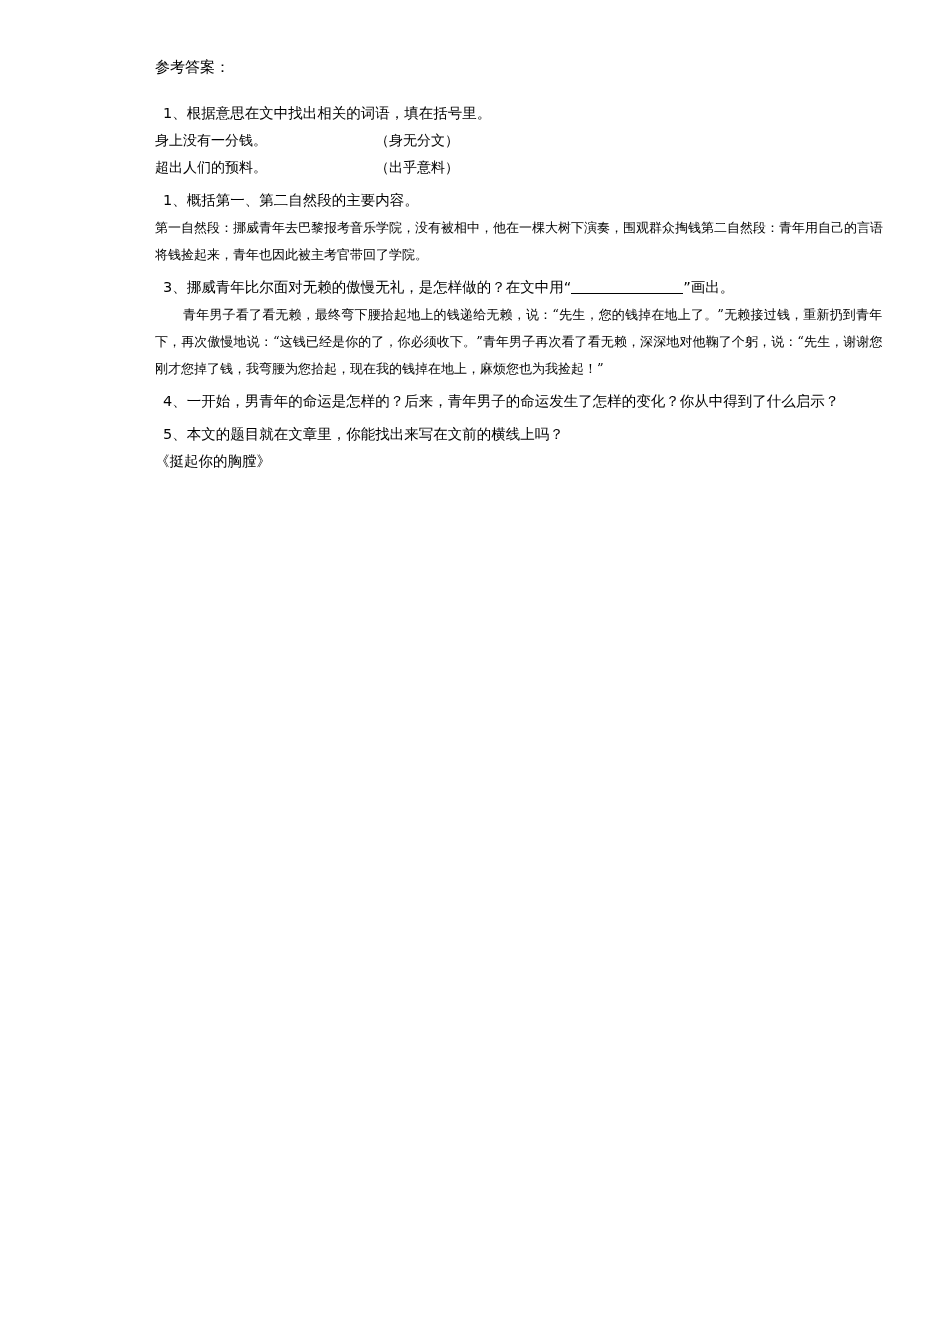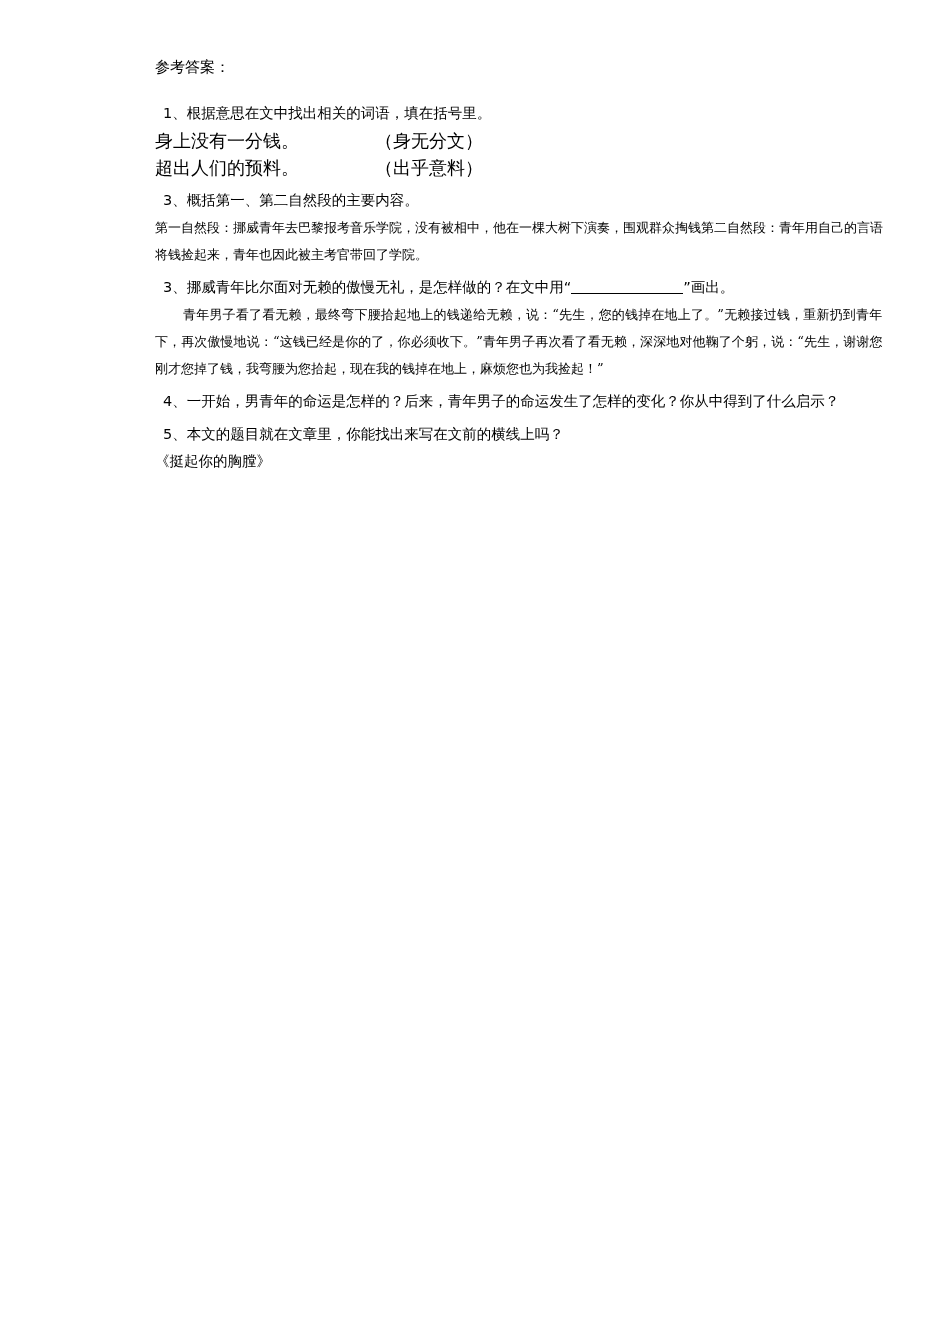--- a/index.html
+++ b/index.html
@@ -46,21 +46,21 @@
     font-size: 13px;
     line-height: 27px;
     text-align: justify;
   }
   .serif-para.indent {
     text-indent: 28px;
   }
   .wordrow {
     display: flex;
     font-family: "DejaVu Serif", "Liberation Serif", serif;
-    font-size: 18px;
+    font-size: 14px;
     line-height: 27px;
     align-items: flex-end;
   }
   .wordrow .w-meaning {
     width: 220px;
     flex: 0 0 220px;
   }
   .wordrow .w-answer {
     flex: 1 1 auto;
   }
@@ -88,21 +88,21 @@
         <span class="w-meaning">身上没有一分钱。</span>
         <span class="w-answer">（身无分文）</span>
       </div>
       <div class="wordrow">
         <span class="w-meaning">超出人们的预料。</span>
         <span class="w-answer">（出乎意料）</span>
       </div>
     </div>
 
     <div class="block">
-      <div class="qline">3、概括第一、第二自然段的主要内容。</div>
+      <div class="qline">1、概括第一、第二自然段的主要内容。</div>
       <div class="serif-para">第一自然段：挪威青年去巴黎报考音乐学院，没有被相中，他在一棵大树下演奏，围观群众掏钱第二自然段：青年用自己的言语劝使无赖将钱捡起来，青年也因此被主考官带回了学院。</div>
     </div>
 
     <div class="block">
       <div class="qline">
         <span>3、挪威青年比尔面对无赖的傲慢无礼，是怎样做的？在文中用“</span><span class="blank-underline"></span><span>”画出。</span>
       </div>
       <div class="serif-para indent">青年男子看了看无赖，最终弯下腰拾起地上的钱递给无赖，说：“先生，您的钱掉在地上了。”无赖接过钱，重新扔到青年男子的脚下，再次傲慢地说：“这钱已经是你的了，你必须收下。”青年男子再次看了看无赖，深深地对他鞠了个躬，说：“先生，谢谢您的资助！刚才您掉了钱，我弯腰为您拾起，现在我的钱掉在地上，麻烦您也为我捡起！”</div>
     </div>
 

